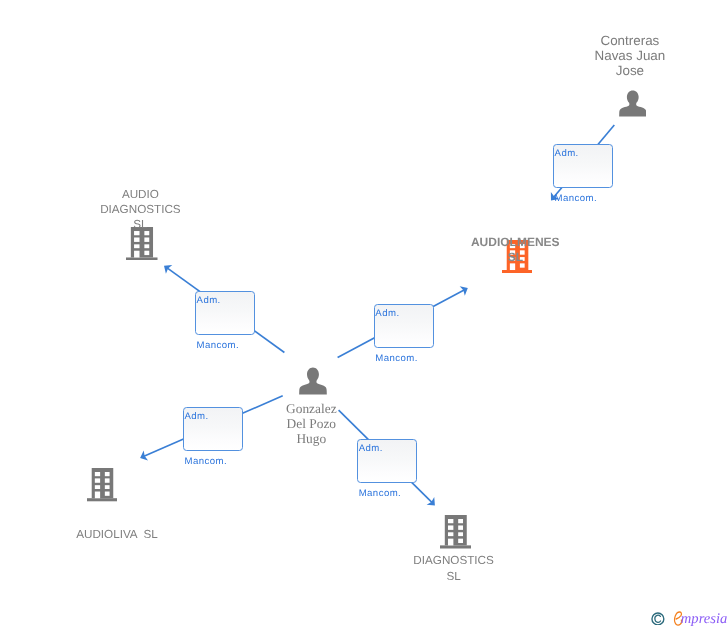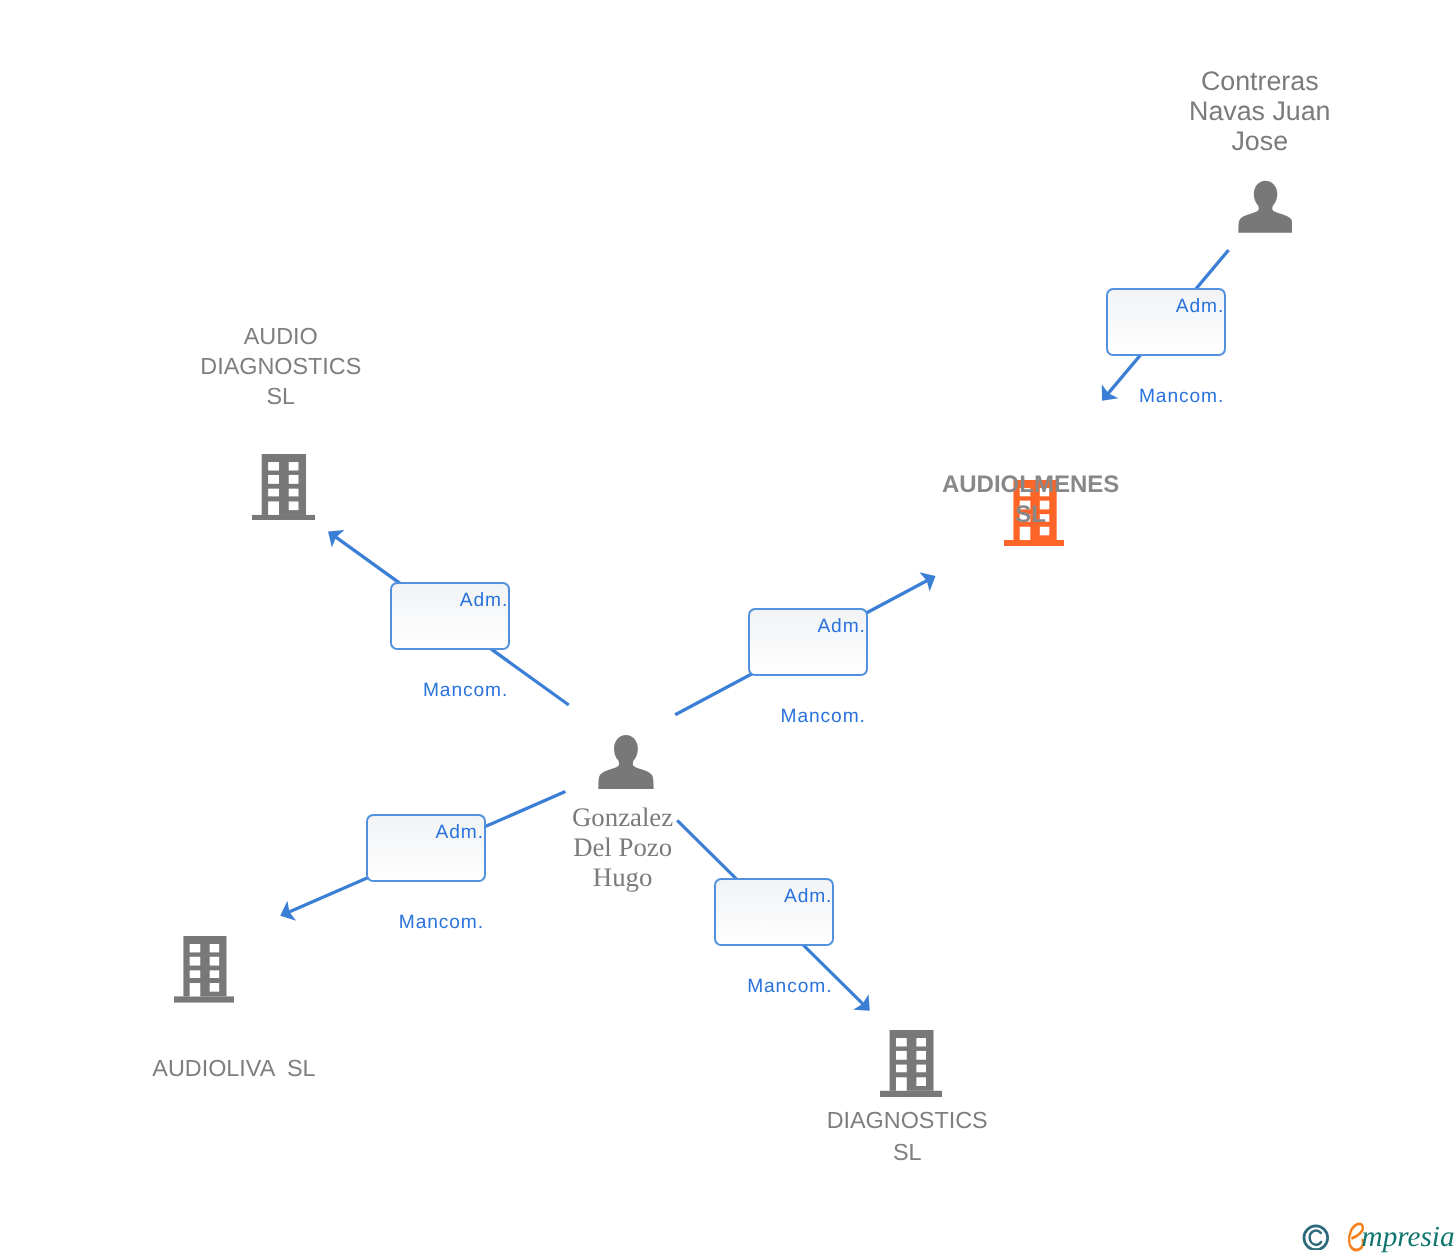--- a/index.html
+++ b/index.html
@@ -8,32 +8,32 @@
        -webkit-font-smoothing:antialiased;text-rendering:geometricPrecision;}
   #canvas{position:relative;width:728px;height:630px;background:#fff;
           transform:translateZ(0);}
   svg.layer{position:absolute;left:0;top:0;width:728px;height:630px;}
   .node{position:absolute;left:0;top:0;}
   .nlabel{position:absolute;text-align:center;color:#7f7f7f;font-size:11.7px;
       line-height:15.2px;white-space:pre;width:200px;}
   .nlabel.person{font-size:13.4px;color:#7b7b7b;line-height:15.3px;}
   .nlabel.bold{font-weight:bold;color:#888888;font-size:12px;margin-top:32px;}
   .nicon{position:absolute;}
-  .ebox{position:absolute;box-sizing:border-box;width:60px;height:34px;
+  .ebox{position:absolute;box-sizing:border-box;width:60px;height:44px;
      border:1.6px solid #5391df;border-radius:3.6px;
      background:linear-gradient(to bottom,#f2f3f5 0%,#f7f8f9 45%,#fcfcfd 75%,#ffffff 100%);
-     color:#2a73dc;font-size:9.6px;letter-spacing:0.45px;text-indent:0.45px;text-align:right;}
+     color:#2a73dc;font-size:9.6px;letter-spacing:0.45px;text-indent:0.45px;text-align:left;}
   .ebox span{position:absolute;left:0;right:0;line-height:9px;}
   .ebox .l1{top:4.2px;}
   .ebox .l2{top:9px;margin-top:40px;}
   .wm{position:absolute;left:0;top:0;}
   .wm span{position:absolute;white-space:pre;}
   .wm-c{left:650.9px;top:611.6px;line-height:0;}
   .wm-e{left:671.2px;top:609.6px;line-height:0;}
-  .wm-r{left:680.8px;top:611.3px;color:#0f766e;font-size:14.6px;font-family:"Liberation Serif",serif;
+  .wm-r{left:680.8px;top:611.3px;color:#8b5cf6;font-size:14.6px;font-family:"Liberation Serif",serif;
         font-style:italic;}
 </style>
 </head>
 <body>
 
 <div id="canvas">
 
 <svg class="layer" viewBox="0 0 728 630">
   <g stroke="#3a7fd5" stroke-width="1.65" fill="none" stroke-linecap="butt">
     <line x1="614.3" y1="125.0" x2="553.7" y2="197.18"></line>
@@ -91,21 +91,21 @@
           <rect x="25.6" y="12.0" width="17.3" height="12.6"></rect>
           <rect x="58.3" y="12.0" width="15.5" height="12.6"></rect>
           <rect x="25.6" y="31.2" width="17.3" height="13.2"></rect>
           <rect x="58.3" y="31.2" width="15.5" height="13.2"></rect>
           <rect x="25.6" y="51.6" width="17.3" height="11.5"></rect>
           <rect x="58.3" y="51.6" width="15.5" height="11.5"></rect>
           <rect x="25.6" y="70.6" width="17.3" height="20.1"></rect>
           <rect x="58.3" y="70.6" width="15.5" height="13.0"></rect>
         </g>
       </svg>
-  <div class="nlabel" style="left:40.4px;top:161px;">AUDIO
+  <div class="nlabel" style="left:40.4px;top:187px;">AUDIO
 DIAGNOSTICS
 SL</div>
 </div>
 
 <div class="node">
   <svg class="nicon" style="left:299.4px;top:367.2px;" width="27.4" height="27.7" viewBox="0 0 100 100" preserveAspectRatio="none">
         <path d="M50.8 1.6 C39 1.6 29.2 11.8 29.2 26.5 C29.2 35.3 32.4 43.4 37.4 48.4 C38.4 51.0 38.6 54.0 38.0 56.0 C36.6 59.6 29.5 61.6 21.5 64.0 C14.5 66.2 7.8 69.0 4.2 73.0 C1.6 76.0 1.1 81.4 0.9 86.0 L0.5 99.4 L101.5 99.4 L101.1 86.0 C100.9 81.4 100.4 76.0 97.8 73.0 C94.2 69.0 87.5 66.2 80.5 64.0 C72.5 61.6 65.4 59.6 64.0 56.0 C63.4 54.0 63.6 51.0 64.6 48.4 C69.6 43.4 72.8 35.3 72.8 26.5 C72.8 11.8 63 1.6 50.8 1.6 Z" fill="#787878"></path>
       </svg>
   <div class="nlabel person" style="left:211.3px;top:400.9px;font-family:Liberation Serif, serif;">Gonzalez
 Del Pozo

